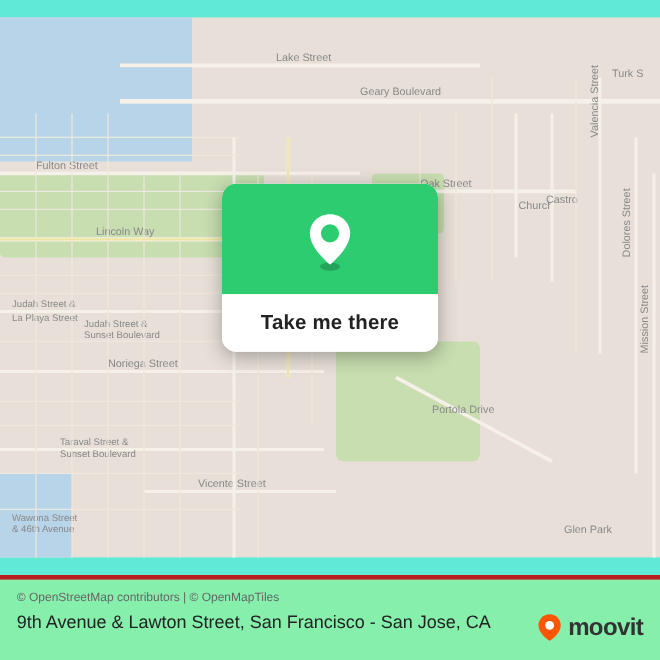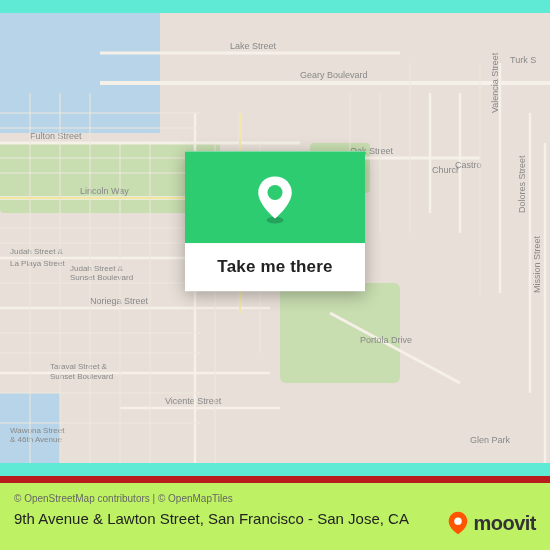--- a/index.html
+++ b/index.html
@@ -35,21 +35,21 @@
       top: 0; left: 0;
     }
 
     
     #popup-card {
       position: absolute;
       top: 50%;
       left: 50%;
       transform: translate(-50%, -62%);
       background: white;
-      border-radius: 0;
+      border-radius: 12px;
       box-shadow: 0 4px 16px rgba(0,0,0,0.3);
       display: flex;
       flex-direction: column;
       align-items: center;
       overflow: hidden;
       width: 180px;
     }
 
     #popup-icon-area {
       background: #2ecc71;
@@ -73,23 +73,23 @@
       background: white;
       border: none;
       cursor: pointer;
       width: 100%;
       text-align: center;
       letter-spacing: 0.01em;
     }
 
     
     #bottom-bar {
-      background: #bef264;
+      background: #86efac;
       padding: 10px 14px 14px 14px;
-      border-top: 7px solid #b91c1c;
+      border-top: 4px solid #b91c1c;
     }
 
     #attribution {
       font-size: 10px;
       color: #666;
       margin-bottom: 6px;
     }
 
     #location-row {
       display: flex;

